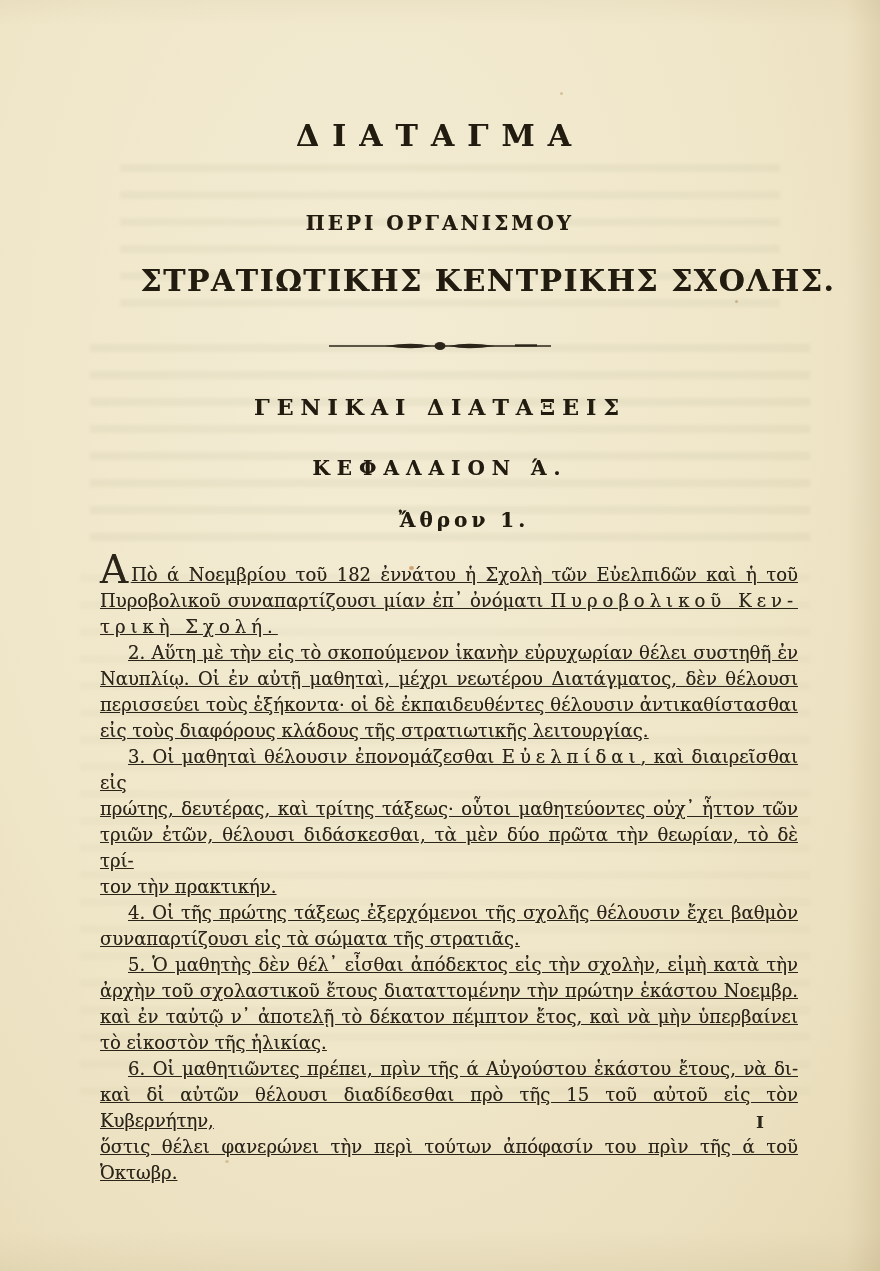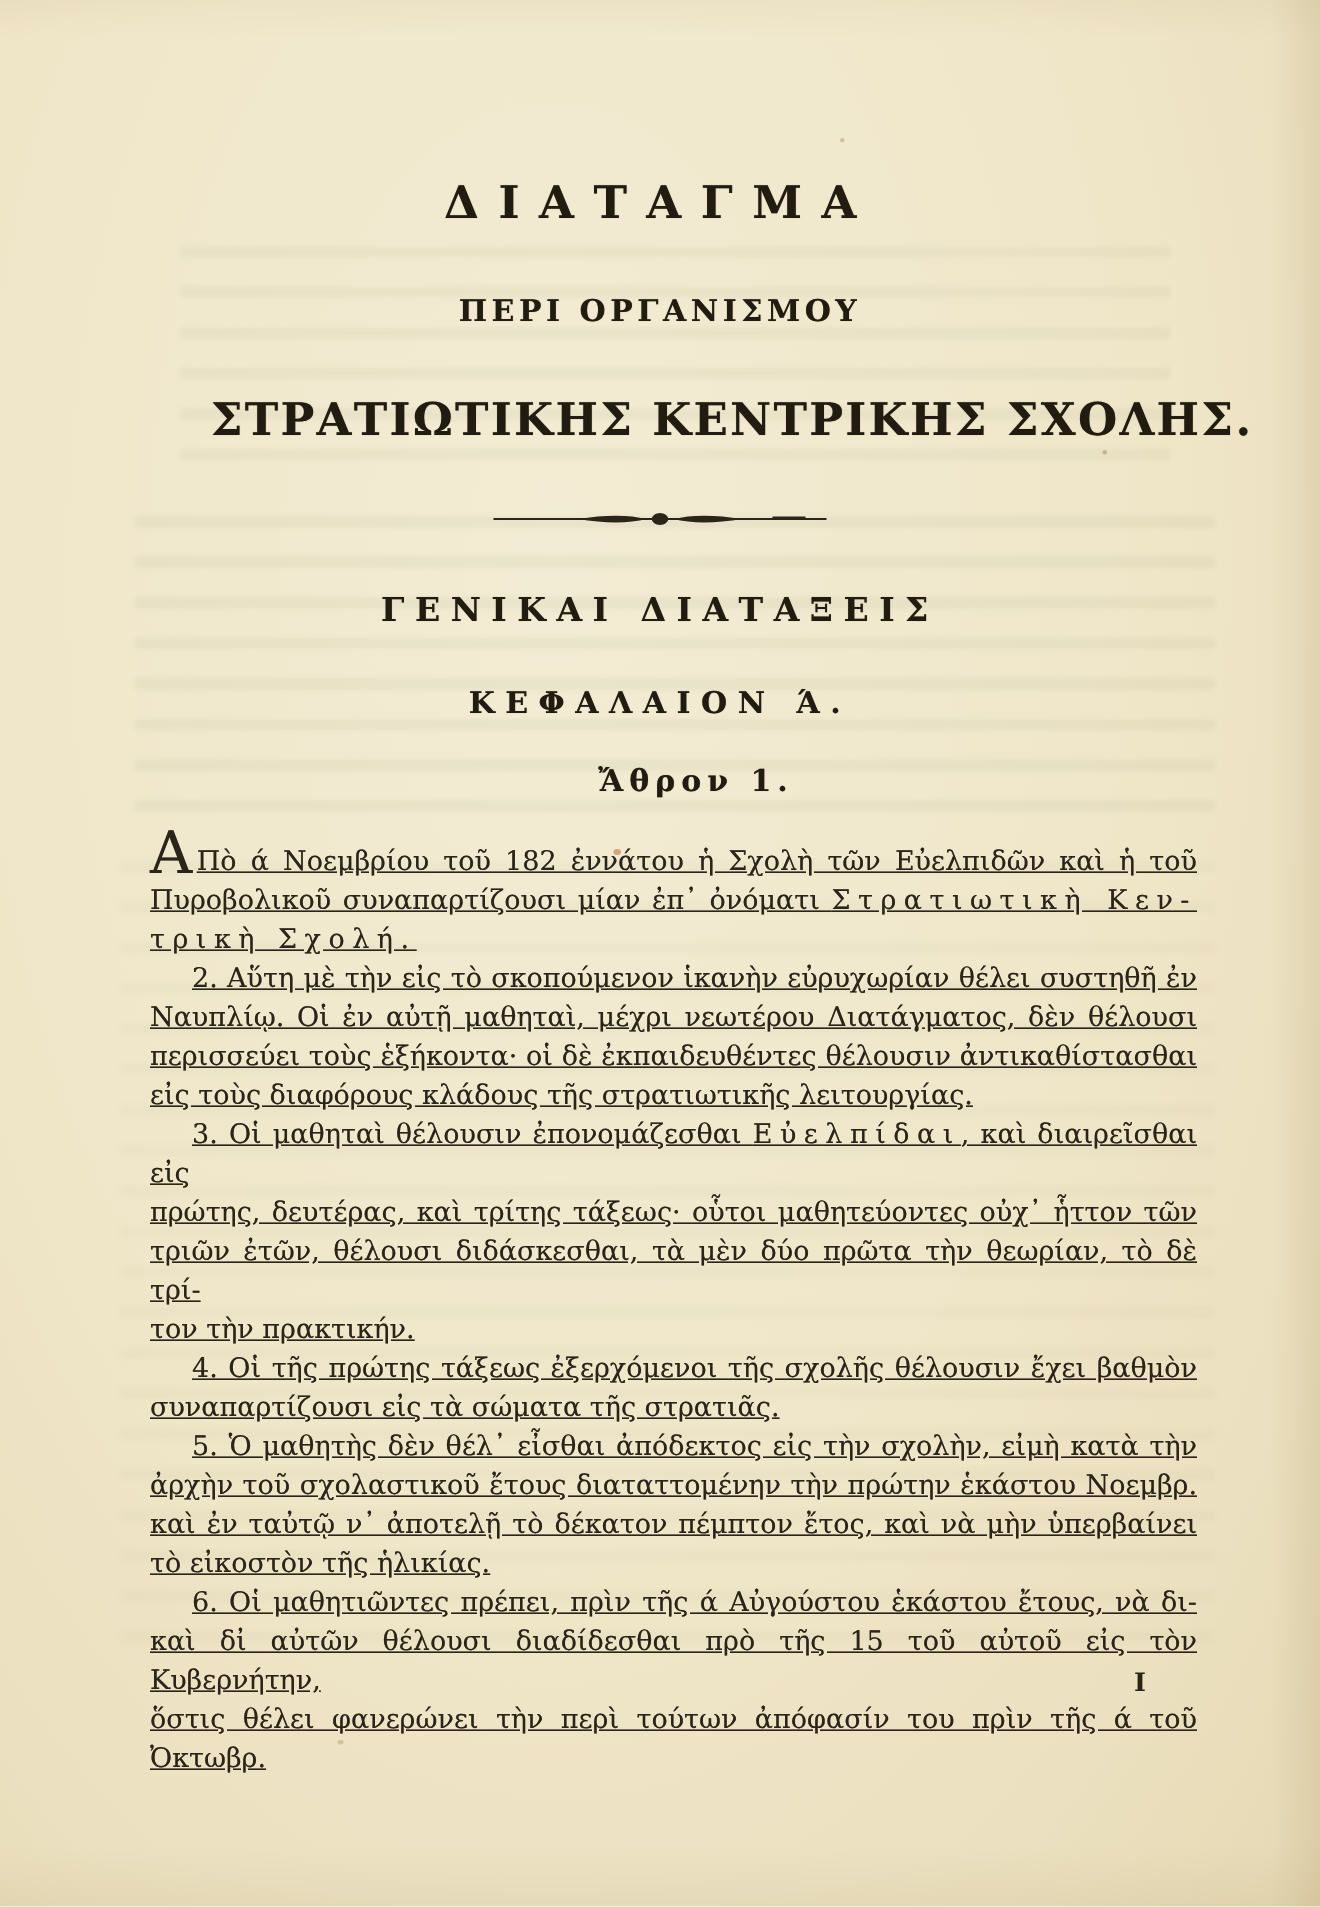--- a/index.html
+++ b/index.html
@@ -32,21 +32,21 @@
   .speck{position:absolute;border-radius:50%;pointer-events:none;}
   .s1{left:409px;top:566px;width:5px;height:4px;background:rgba(186,106,40,.55);}
   .s2{left:735px;top:300px;width:3px;height:3px;background:rgba(150,110,60,.4);}
   .s3{left:225px;top:1160px;width:4px;height:3px;background:rgba(150,115,60,.3);}
   .s4{left:560px;top:92px;width:3px;height:3px;background:rgba(160,120,70,.35);}
 
   .heading{position:absolute;left:0;width:880px;text-align:center;
     color:#221c10;white-space:nowrap;
     text-shadow:0 0 .5px rgba(34,28,16,.55);}
   .doc-title{top:118px;font-size:30px;font-weight:bold;letter-spacing:13px;}
-  .doc-subtitle{top:195px;font-size:20px;font-weight:bold;letter-spacing:3px;}
+  .doc-subtitle{top:211px;font-size:20px;font-weight:bold;letter-spacing:3px;}
   .doc-subject{top:263px;font-size:30px;font-weight:bold;letter-spacing:1.5px;padding-left:48px;}
   .sec-heading{top:394px;font-size:22px;font-weight:bold;letter-spacing:7px;}
   .chap-heading{top:456px;font-size:20px;font-weight:bold;letter-spacing:7px;}
   .art-heading{top:508px;font-size:20px;font-weight:bold;letter-spacing:4px;margin-left:24px;}
 
   .ornament{position:absolute;left:0;top:338px;width:880px;text-align:center;}
   .ornament svg{display:inline-block;}
 
   .body-text{position:absolute;left:100px;top:562px;width:698px;
     font-size:18px;line-height:26px;
@@ -92,21 +92,21 @@
     </svg>
   </div>
 
   <div class="heading sec-heading">ΓΕΝΙΚΑΙ ΔΙΑΤΑΞΕΙΣ</div>
   <div class="heading chap-heading">ΚΕΦΑΛΑΙΟΝ Ά.</div>
   <div class="heading art-heading">Ἄθρον 1.</div>
 
   <div class="body-text">
       <div class="para">
         <div class="line"><span class="dropcap">Α</span><span>Πὸ ά Νοεμβρίου τοῦ 182 ἐννάτου ἡ Σχολὴ τῶν Εὐελπιδῶν καὶ ἡ τοῦ</span></div>
-        <div class="line"><span>Πυροβολικοῦ συναπαρτίζουσι μίαν ἐπ᾿ ὀνόματι </span><span class="sp">Στρατιωτικὴ Κεν-</span></div>
+        <div class="line"><span>Πυροβολικοῦ συναπαρτίζουσι μίαν ἐπ᾿ ὀνόματι </span><span class="sp">Πυροβολικοῦ Κεν-</span></div>
         <div class="line last"><span class="sp">τρικὴ Σχολή.</span></div>
       </div>
       <div class="para">
         <div class="line indent"><span>2. Αὕτη μὲ τὴν εἰς τὸ σκοπούμενον ἱκανὴν εὐρυχωρίαν θέλει συστηθῆ ἐν</span></div>
         <div class="line"><span>Ναυπλίῳ. Οἱ ἐν αὐτῇ μαθηταὶ, μέχρι νεωτέρου Διατάγματος, δὲν θέλουσι</span></div>
         <div class="line"><span>περισσεύει τοὺς ἑξήκοντα· οἱ δὲ ἐκπαιδευθέντες θέλουσιν ἀντικαθίστασθαι</span></div>
         <div class="line last"><span>εἰς τοὺς διαφόρους κλάδους τῆς στρατιωτικῆς λειτουργίας.</span></div>
       </div>
       <div class="para">
         <div class="line indent"><span>3. Οἱ μαθηταὶ θέλουσιν ἐπονομάζεσθαι </span><span class="sp">Εὐελπίδαι</span><span>, καὶ διαιρεῖσθαι εἰς</span></div>

